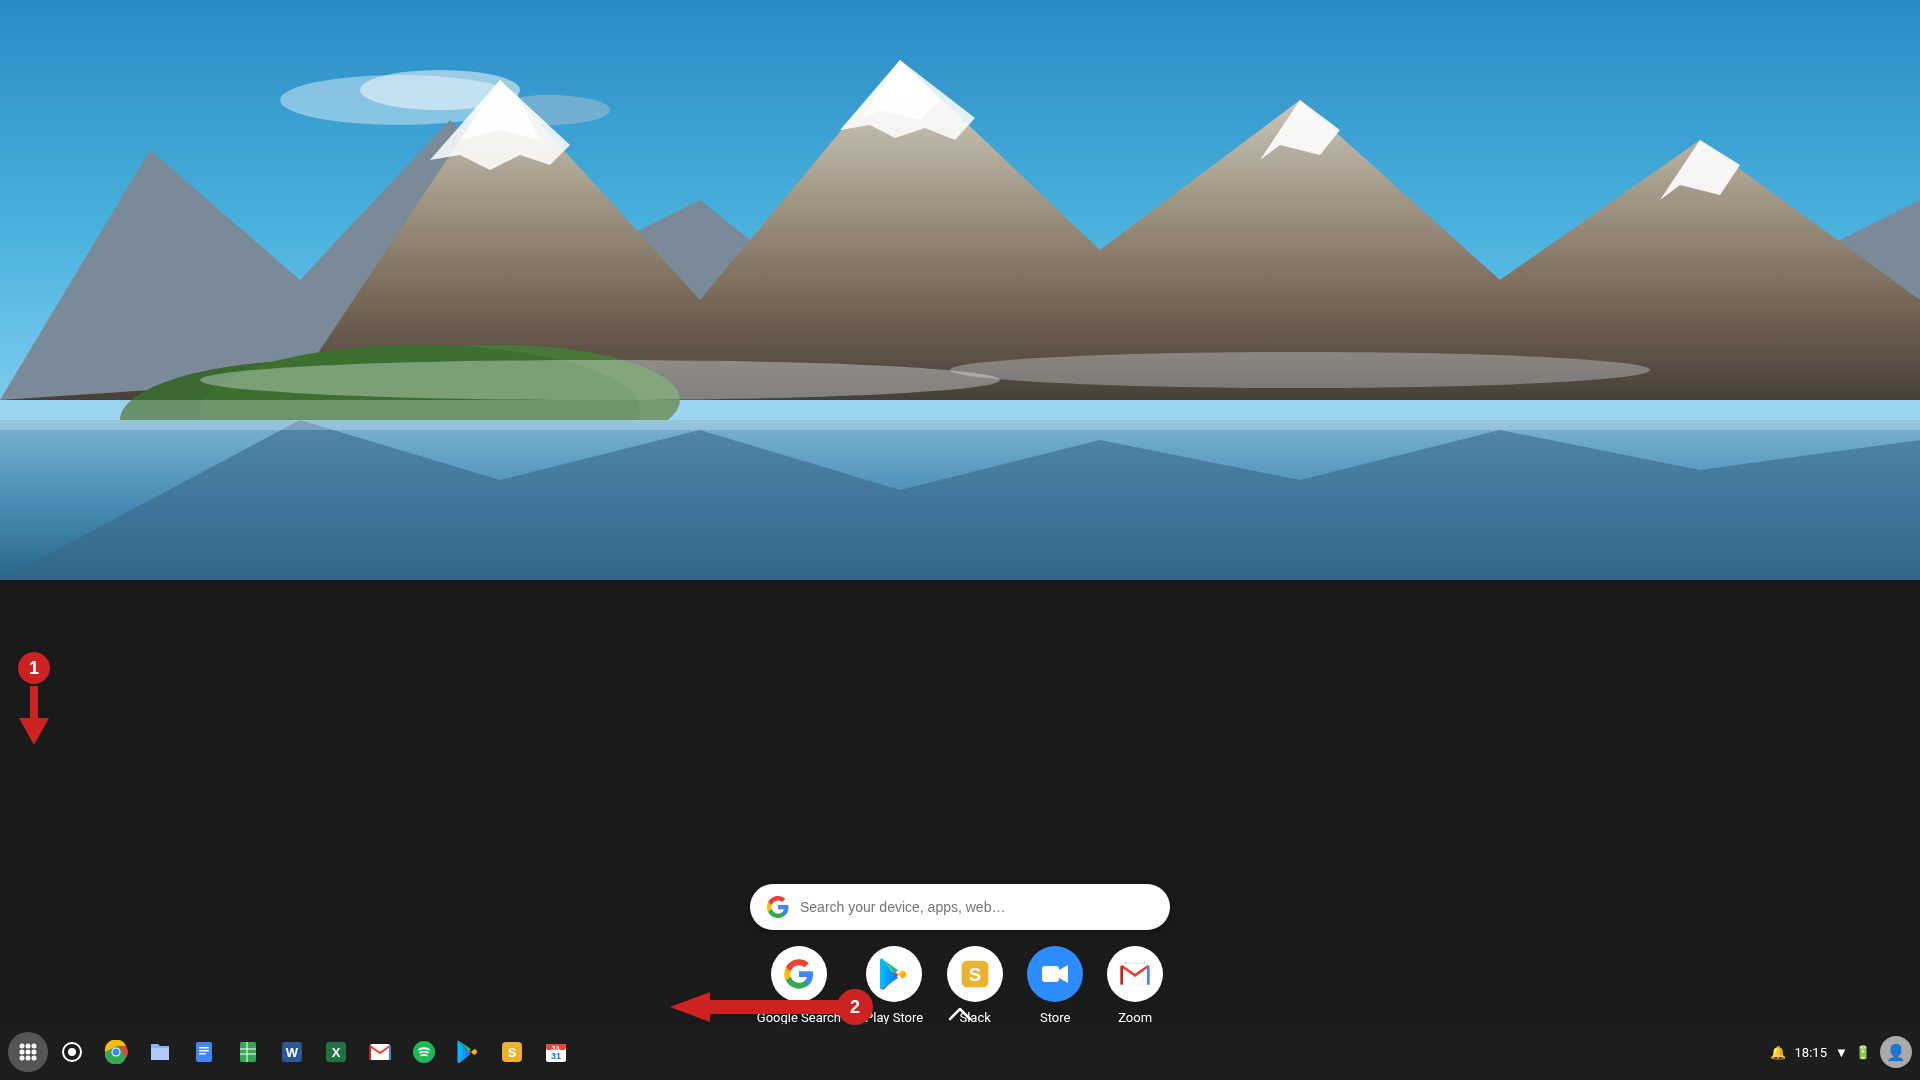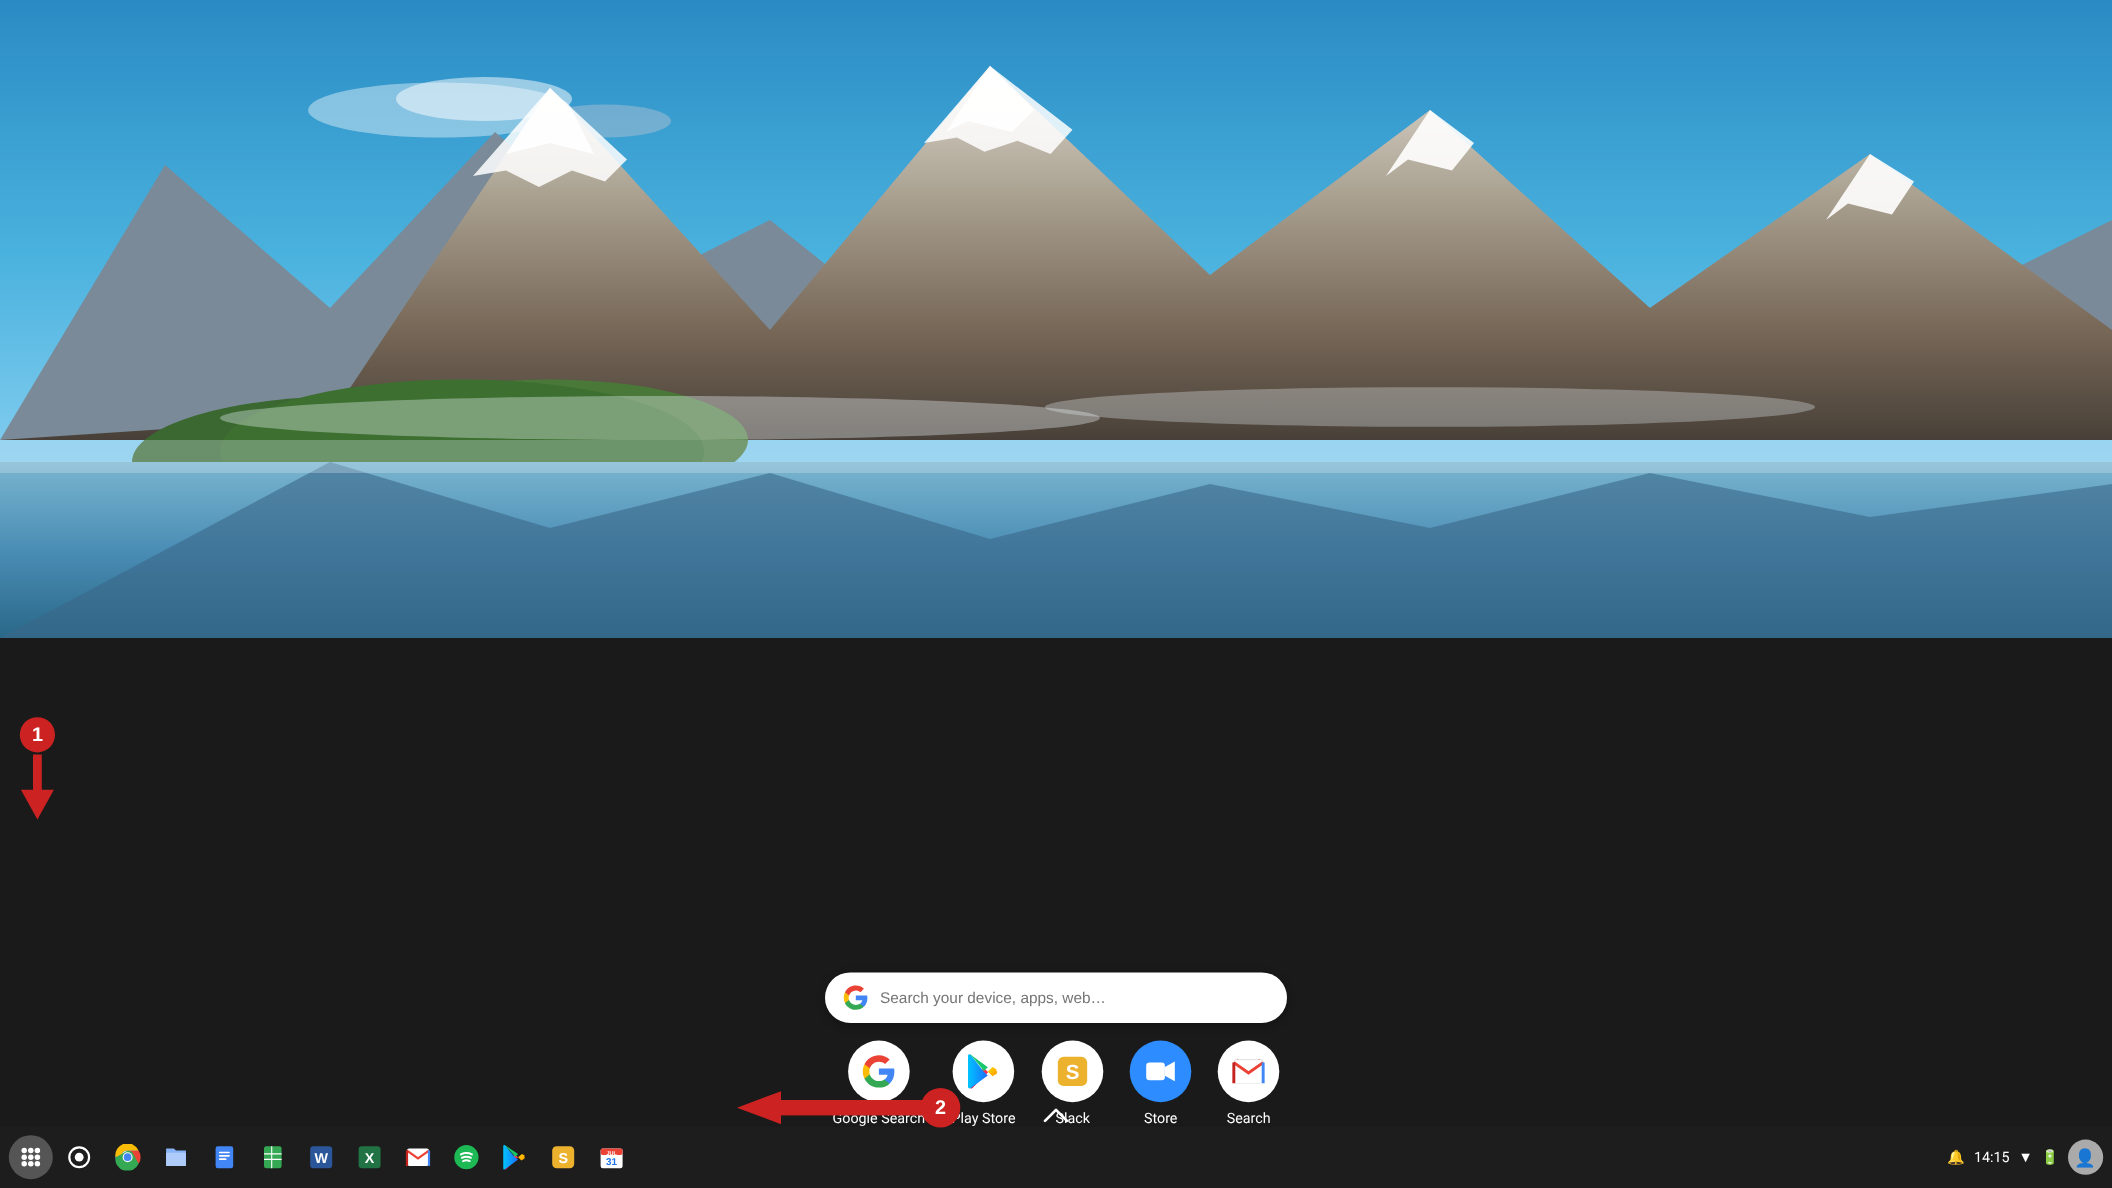--- a/index.html
+++ b/index.html
@@ -390,21 +390,21 @@
           <path d="M2 6l10 7 10-7" stroke="#ea4335" stroke-width="1.5" fill="none"></path>
           <path d="M2 6v12h20V6L12 13z" fill="white"></path>
           <path d="M2 6l10 7 10-7v12H2z" fill="white"></path>
           <rect x="2" y="4" width="20" height="16" rx="2" fill="none" stroke="#ddd" stroke-width="0.5"></rect>
           <polygon points="2,6 12,13 22,6 22,20 2,20" fill="white"></polygon>
           <polyline points="2,6 12,13 22,6" fill="none" stroke="#ea4335" stroke-width="2"></polyline>
           <line x1="2" y1="6" x2="2" y2="20" stroke="#c5221f" stroke-width="2"></line>
           <line x1="22" y1="6" x2="22" y2="20" stroke="#4285f4" stroke-width="2"></line>
         </svg>
       </div>
-      <span class="app-icon-label">Search</span>
+      <span class="app-icon-label">Zoom</span>
     </div>
   </div>
 </div>
 
 <div id="up-arrow">
   <svg width="30" height="20" viewBox="0 0 30 20">
     <polyline points="5,15 15,5 25,15" stroke="white" stroke-width="2.5" fill="none" stroke-linecap="round" stroke-linejoin="round"></polyline>
   </svg>
 </div>
 
@@ -541,21 +541,21 @@
         <rect x="2" y="4" width="20" height="18" rx="2" fill="white"></rect>
         <rect x="2" y="4" width="20" height="6" rx="2" fill="#ea4335"></rect>
         <text x="12" y="10" text-anchor="middle" fill="white" font-size="5" font-weight="bold" font-family="Arial">JUL</text>
         <text x="12" y="19" text-anchor="middle" fill="#1a73e8" font-size="9" font-weight="bold" font-family="Arial">31</text>
       </svg>
     </div>
   </div>
 
   <div id="system-tray">
     <span>🔔</span>
-    <span>14:15</span>
+    <span>18:15</span>
     <span>▼</span>
     <span>🔋</span>
     <div style="width:32px;height:32px;border-radius:50%;background:#aaa;overflow:hidden;display:flex;align-items:center;justify-content:center;font-size:16px;">👤</div>
   </div>
 </div>
 
 <div id="arrow1">
   <svg width="60" height="100" viewBox="0 0 60 100">
     <circle cx="20" cy="18" r="16" fill="#cc2222"></circle>
     <text x="20" y="24" text-anchor="middle" fill="white" font-size="18" font-weight="bold" font-family="Arial">1</text>

